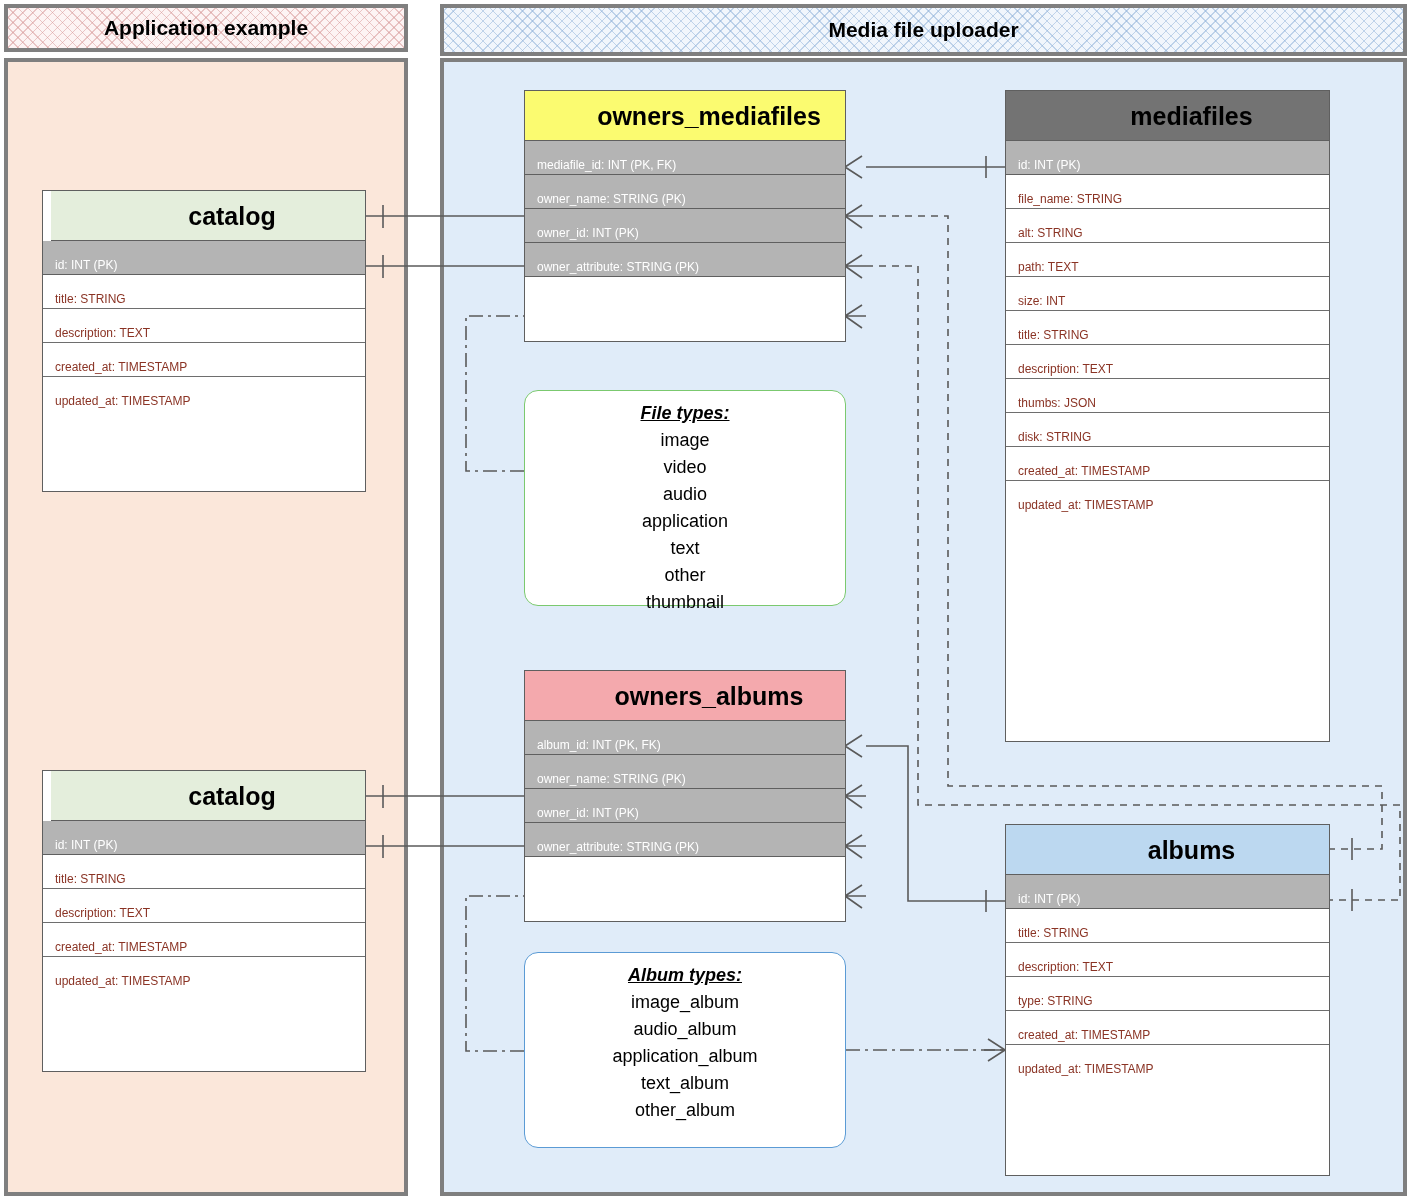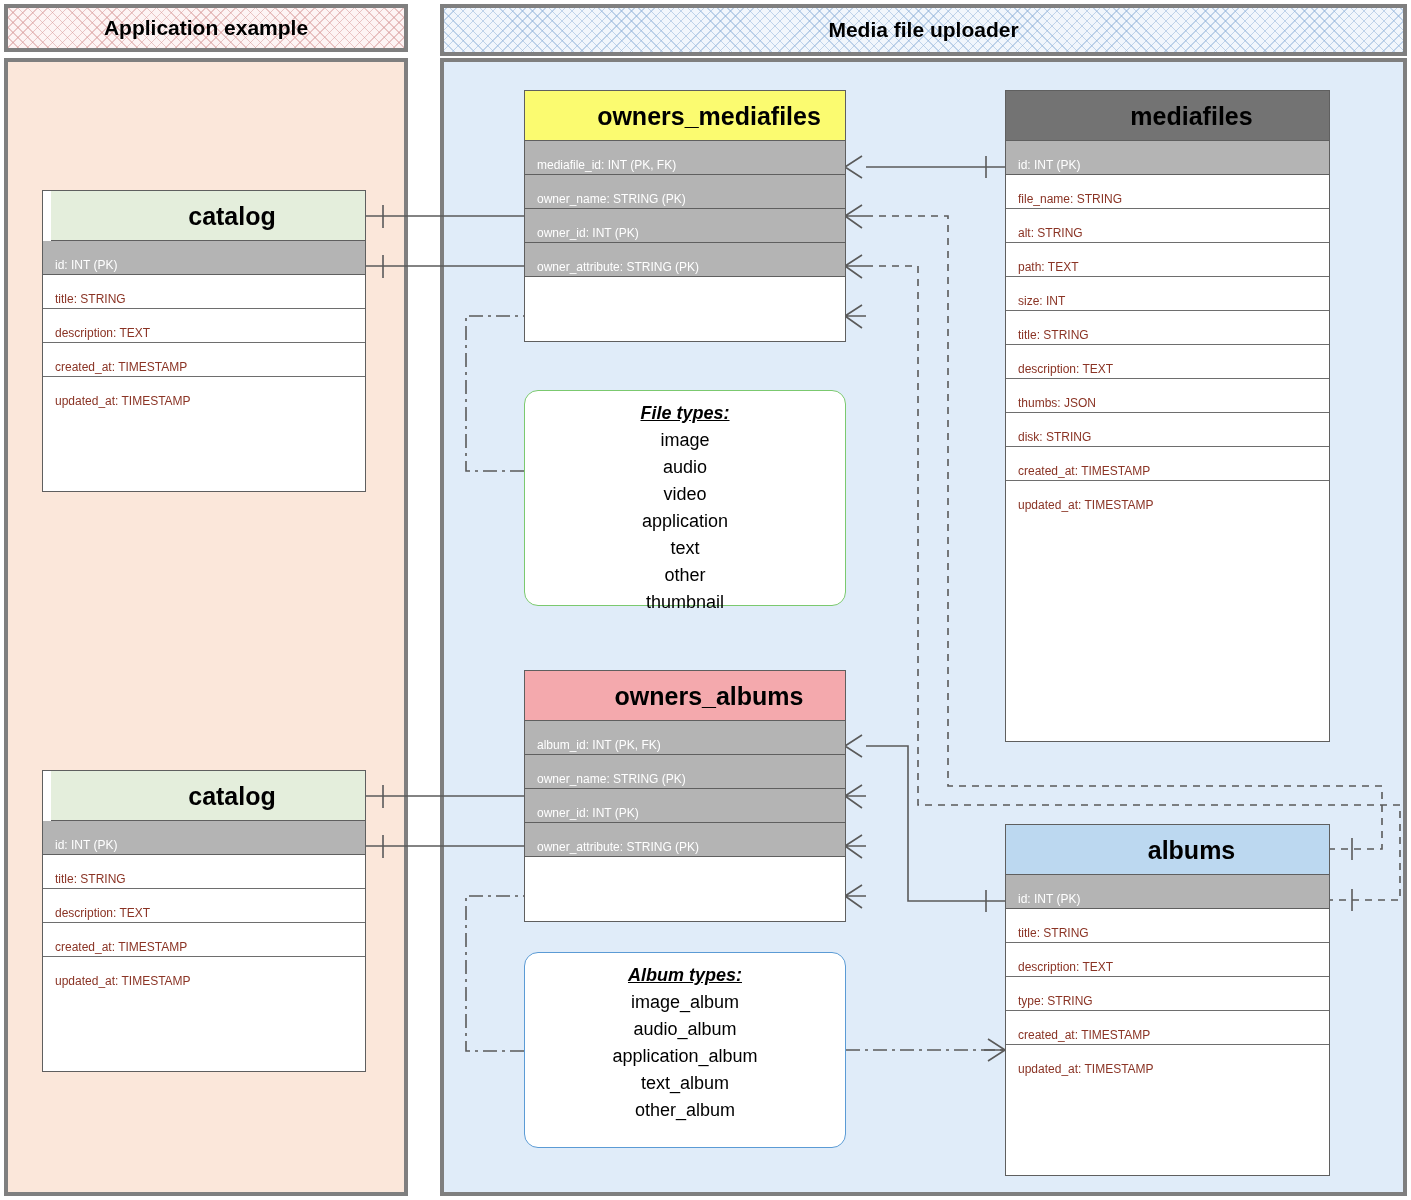--- a/index.html
+++ b/index.html
@@ -146,22 +146,22 @@
     <div class="hdr hdr-yellow">owners_mediafiles</div>
     <div class="row pk">mediafile_id: INT (PK, FK)</div>
     <div class="row pk">owner_name: STRING (PK)</div>
     <div class="row pk">owner_id: INT (PK)</div>
     <div class="row pk">owner_attribute: STRING (PK)</div>
   </div>
 
   <div class="note green" style="left:524px;top:362px;width:322px;height:216px;margin-top:28px;">
     <div class="ttl">File types:</div>
     <div>image</div>
+    <div>video</div>
     <div>audio</div>
-    <div>video</div>
     <div>application</div>
     <div>text</div>
     <div>other</div>
     <div>thumbnail</div>
   </div>
 
   <div class="tbl" style="left:1005px;top:90px;width:325px;height:652px;">
     <div class="hdr hdr-green">mediafiles</div>
     <div class="row pk">id: INT  (PK)</div>
     <div class="row">file_name: STRING</div>

